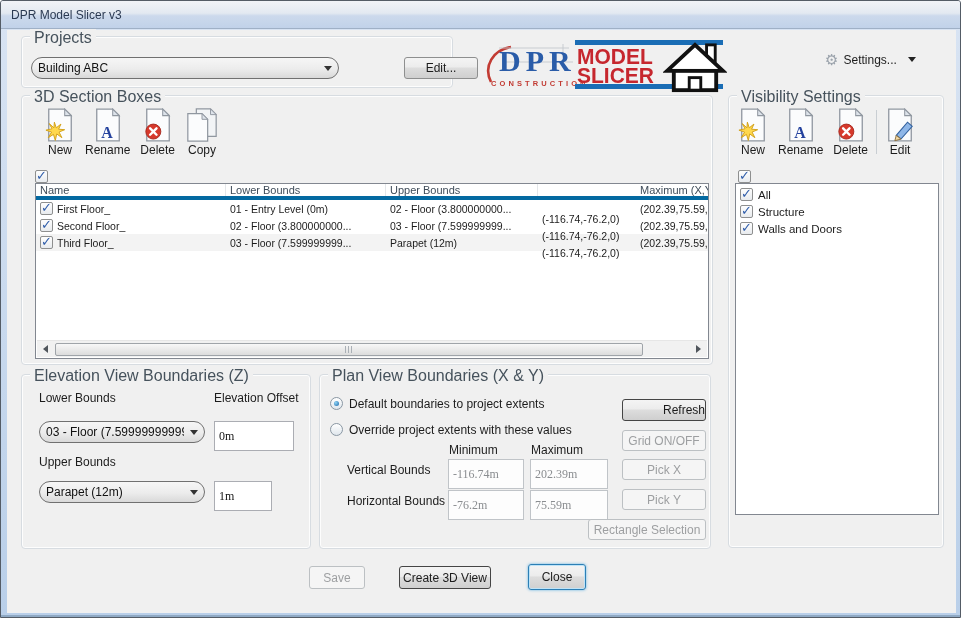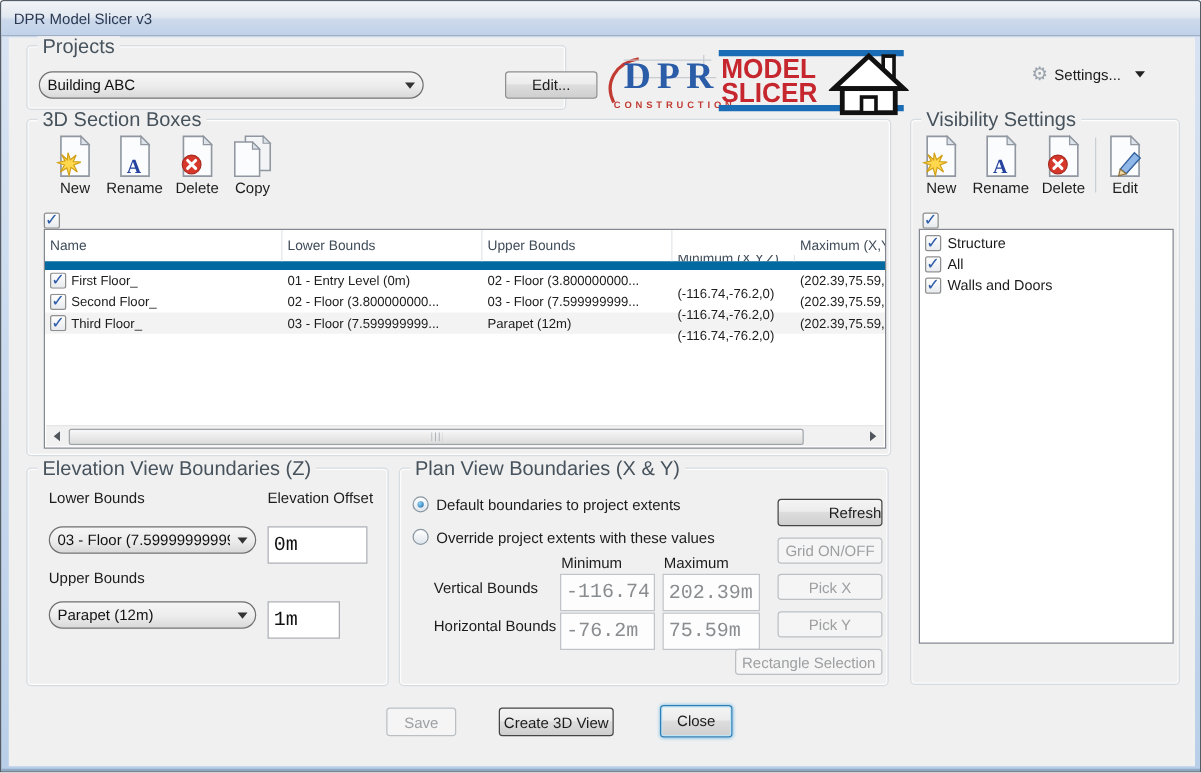--- a/index.html
+++ b/index.html
@@ -26,39 +26,39 @@
   .combo .ctext{white-space:nowrap;overflow:hidden;flex:1;color:#111;}
   .arrow-down{width:0;height:0;border-left:4px solid transparent;border-right:4px solid transparent;border-top:5px solid #333;margin-left:6px;flex:none;}
   
   .btn{position:absolute;display:flex;align-items:center;justify-content:center;
     background:linear-gradient(180deg,#f4f4f4 0%,#ececec 45%,#dddddd 50%,#cfcfcf 100%);
     border:1px solid #8e8f8f;border-radius:3px;font-size:12px;color:#1c1c1c;cursor:default;white-space:nowrap;}
   .btn.dark{border-color:#454545;}
   .btn.disabled{background:#f5f5f5;border-color:#bcc0c3;color:#9d9fa1;}
   .btn.focused{border-color:#2c7fb5;box-shadow:0 0 0 1px #bfe3f7 inset,0 0 3px #62b2e3;}
   
-  .tbox{position:absolute;height:21px;border:1px solid #abadb3;background:#fff;font-family:Liberation Mono, monospace;font-size:16px;padding:14px 4px;color:#111;}
+  .tbox{position:absolute;height:21px;border:1px solid #abadb3;background:#fff;font-family:Liberation Serif, serif;font-size:12px;padding:14px 4px;color:#111;}
   .tbox:disabled,.tbox.off{border-color:#c0c4c8;color:#8a8d90;background:#fdfdfd;}
   
   .cb{display:inline-block;width:13px;height:13px;border:1px solid #8e8f8f;border-radius:2px;
     background:linear-gradient(180deg,#fefefe,#e8ebee);position:relative;flex:none;}
   .cb.checked::after{content:"\2713";position:absolute;left:0px;top:-3px;font-size:13px;font-weight:bold;color:#2f5daa;}
   .radio{display:inline-block;width:13px;height:13px;border:1px solid #8a97a3;border-radius:50%;
     background:linear-gradient(180deg,#ffffff,#dfe6ec);position:relative;flex:none;}
   .radio.selected::after{content:"";position:absolute;left:3px;top:3px;width:5px;height:5px;border-radius:50%;
     background:radial-gradient(circle at 35% 35%,#8ed4f6,#1b66a8);}
   .lbl{position:absolute;white-space:nowrap;color:#1c1c1c;}
   
   .toolbar{position:absolute;display:flex;align-items:flex-start;}
   .tool{display:flex;flex-direction:column;align-items:center;padding:2px 5px;cursor:default;}
   .tool .tlabel{margin-top:1px;font-size:12px;color:#1c1c1c;}
   .toolbar-sep{width:1px;height:44px;background:#c9ced3;margin:4px 3px 0 3px;}
   
   .table{position:absolute;background:#fff;border:1px solid #828790;overflow:hidden;}
-  .thead{display:flex;height:32px;border-bottom:7px solid #0369a1;background:#fff;}
+  .thead{display:flex;height:16px;border-bottom:4px solid #0369a1;background:#fff;}
   .th{font-size:11px;color:#3f4c59;display:flex;align-items:center;padding:0 4px;border-right:1px solid #e4e7ea;overflow:hidden;white-space:nowrap;}
   .trow{display:flex;height:17px;align-items:center;background:#fff;}
   .trow.alt{background:#f3f3f3;}
   .td{font-size:10.5px;color:#1c1c1c;padding:0 4px;white-space:nowrap;overflow:hidden;display:flex;align-items:center;gap:4px;}
   .c0{width:190px;}.c1{width:160px;}.c2{width:152px;}.c3{width:98px;margin-top:20px;}.c4{width:72px;border-right:none;}
   
   .hscroll{position:absolute;left:1px;right:1px;bottom:1px;height:17px;background:#f1f1f1;display:flex;align-items:center;border-top:1px solid #e6e6e6;}
   .sarrow{width:17px;height:17px;display:flex;align-items:center;justify-content:center;flex:none;}
   .tri-left{width:0;height:0;border-top:4px solid transparent;border-bottom:4px solid transparent;border-right:5px solid #50565c;}
   .tri-right{width:0;height:0;border-top:4px solid transparent;border-bottom:4px solid transparent;border-left:5px solid #50565c;}
@@ -265,25 +265,25 @@
           </svg>
           <span class="tlabel">Edit</span>
         </div>
       </div>
 
       <span class="cb checked" style="position:absolute;left:9px;top:74px;"></span>
 
       <div class="listbox" style="left:6px;top:87px;width:204px;height:332px;">
         <div class="vitem">
           <span class="cb checked"></span>
-          <span>Structure</span>
+          <span>All</span>
         </div>
         <div class="vitem">
           <span class="cb checked"></span>
-          <span>All</span>
+          <span>Structure</span>
         </div>
         <div class="vitem">
           <span class="cb checked"></span>
           <span>Walls and Doors</span>
         </div>
       </div>
     </div>
 
     <div class="group" style="left:14px;top:344px;width:290px;height:175px;">
       <span class="group-label">Elevation View Boundaries (Z)</span>

